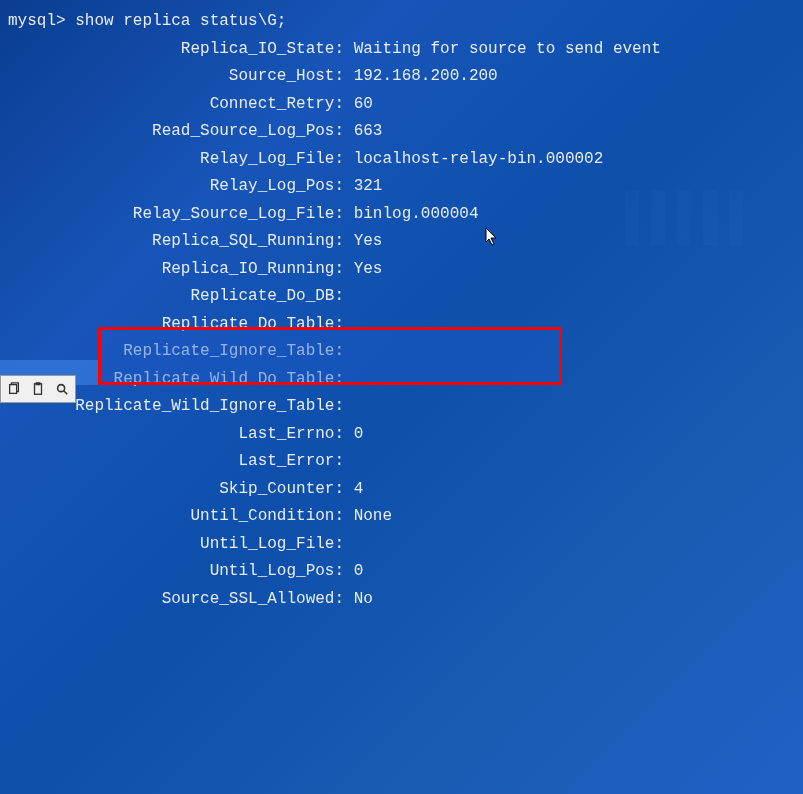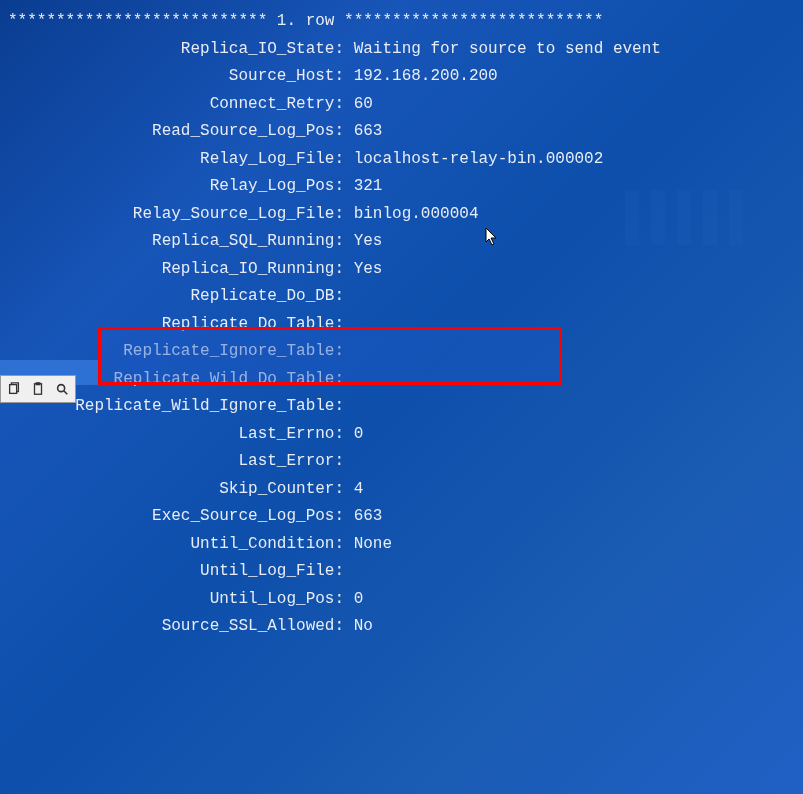--- a/index.html
+++ b/index.html
@@ -100,40 +100,39 @@
     <div class="bar"></div>
     <div class="bar"></div>
     <div class="bar"></div>
     <div class="bar"></div>
   </div>
 </div>
 
 <div class="selection-bar"></div>
 
 <div class="terminal">
-  <div class="row">*************************** 1. row ***************************</div>
+  <div class="row"><span>mysql&gt; </span><span>show replica status\G;</span></div>
   <div id="fields-container">
       <div class="row">                  Replica_IO_State: Waiting for source to send event</div>
       <div class="row">                       Source_Host: 192.168.200.200</div>
       <div class="row">                     Connect_Retry: 60</div>
       <div class="row">               Read_Source_Log_Pos: 663</div>
       <div class="row">                    Relay_Log_File: localhost-relay-bin.000002</div>
       <div class="row">                     Relay_Log_Pos: 321</div>
       <div class="row">             Relay_Source_Log_File: binlog.000004</div>
       <div class="row">               Replica_SQL_Running: Yes</div>
       <div class="row">                Replica_IO_Running: Yes</div>
       <div class="row">                   Replicate_Do_DB: </div>
       <div class="row">                Replicate_Do_Table: </div>
       <div class="row">            Replicate_Ignore_Table: </div>
       <div class="row">           Replicate_Wild_Do_Table: </div>
       <div class="row">       Replicate_Wild_Ignore_Table: </div>
       <div class="row">                        Last_Errno: 0</div>
       <div class="row">                        Last_Error: </div>
       <div class="row">                      Skip_Counter: 4</div>
-      <div class="row">               Exec_Source_Log_Pos: 663</div>
       <div class="row">                   Until_Condition: None</div>
       <div class="row">                    Until_Log_File: </div>
       <div class="row">                     Until_Log_Pos: 0</div>
       <div class="row">                Source_SSL_Allowed: No</div>
     </div>
 </div>
 
 <div class="highlight-box"></div>
 
 <div class="toolbar">

